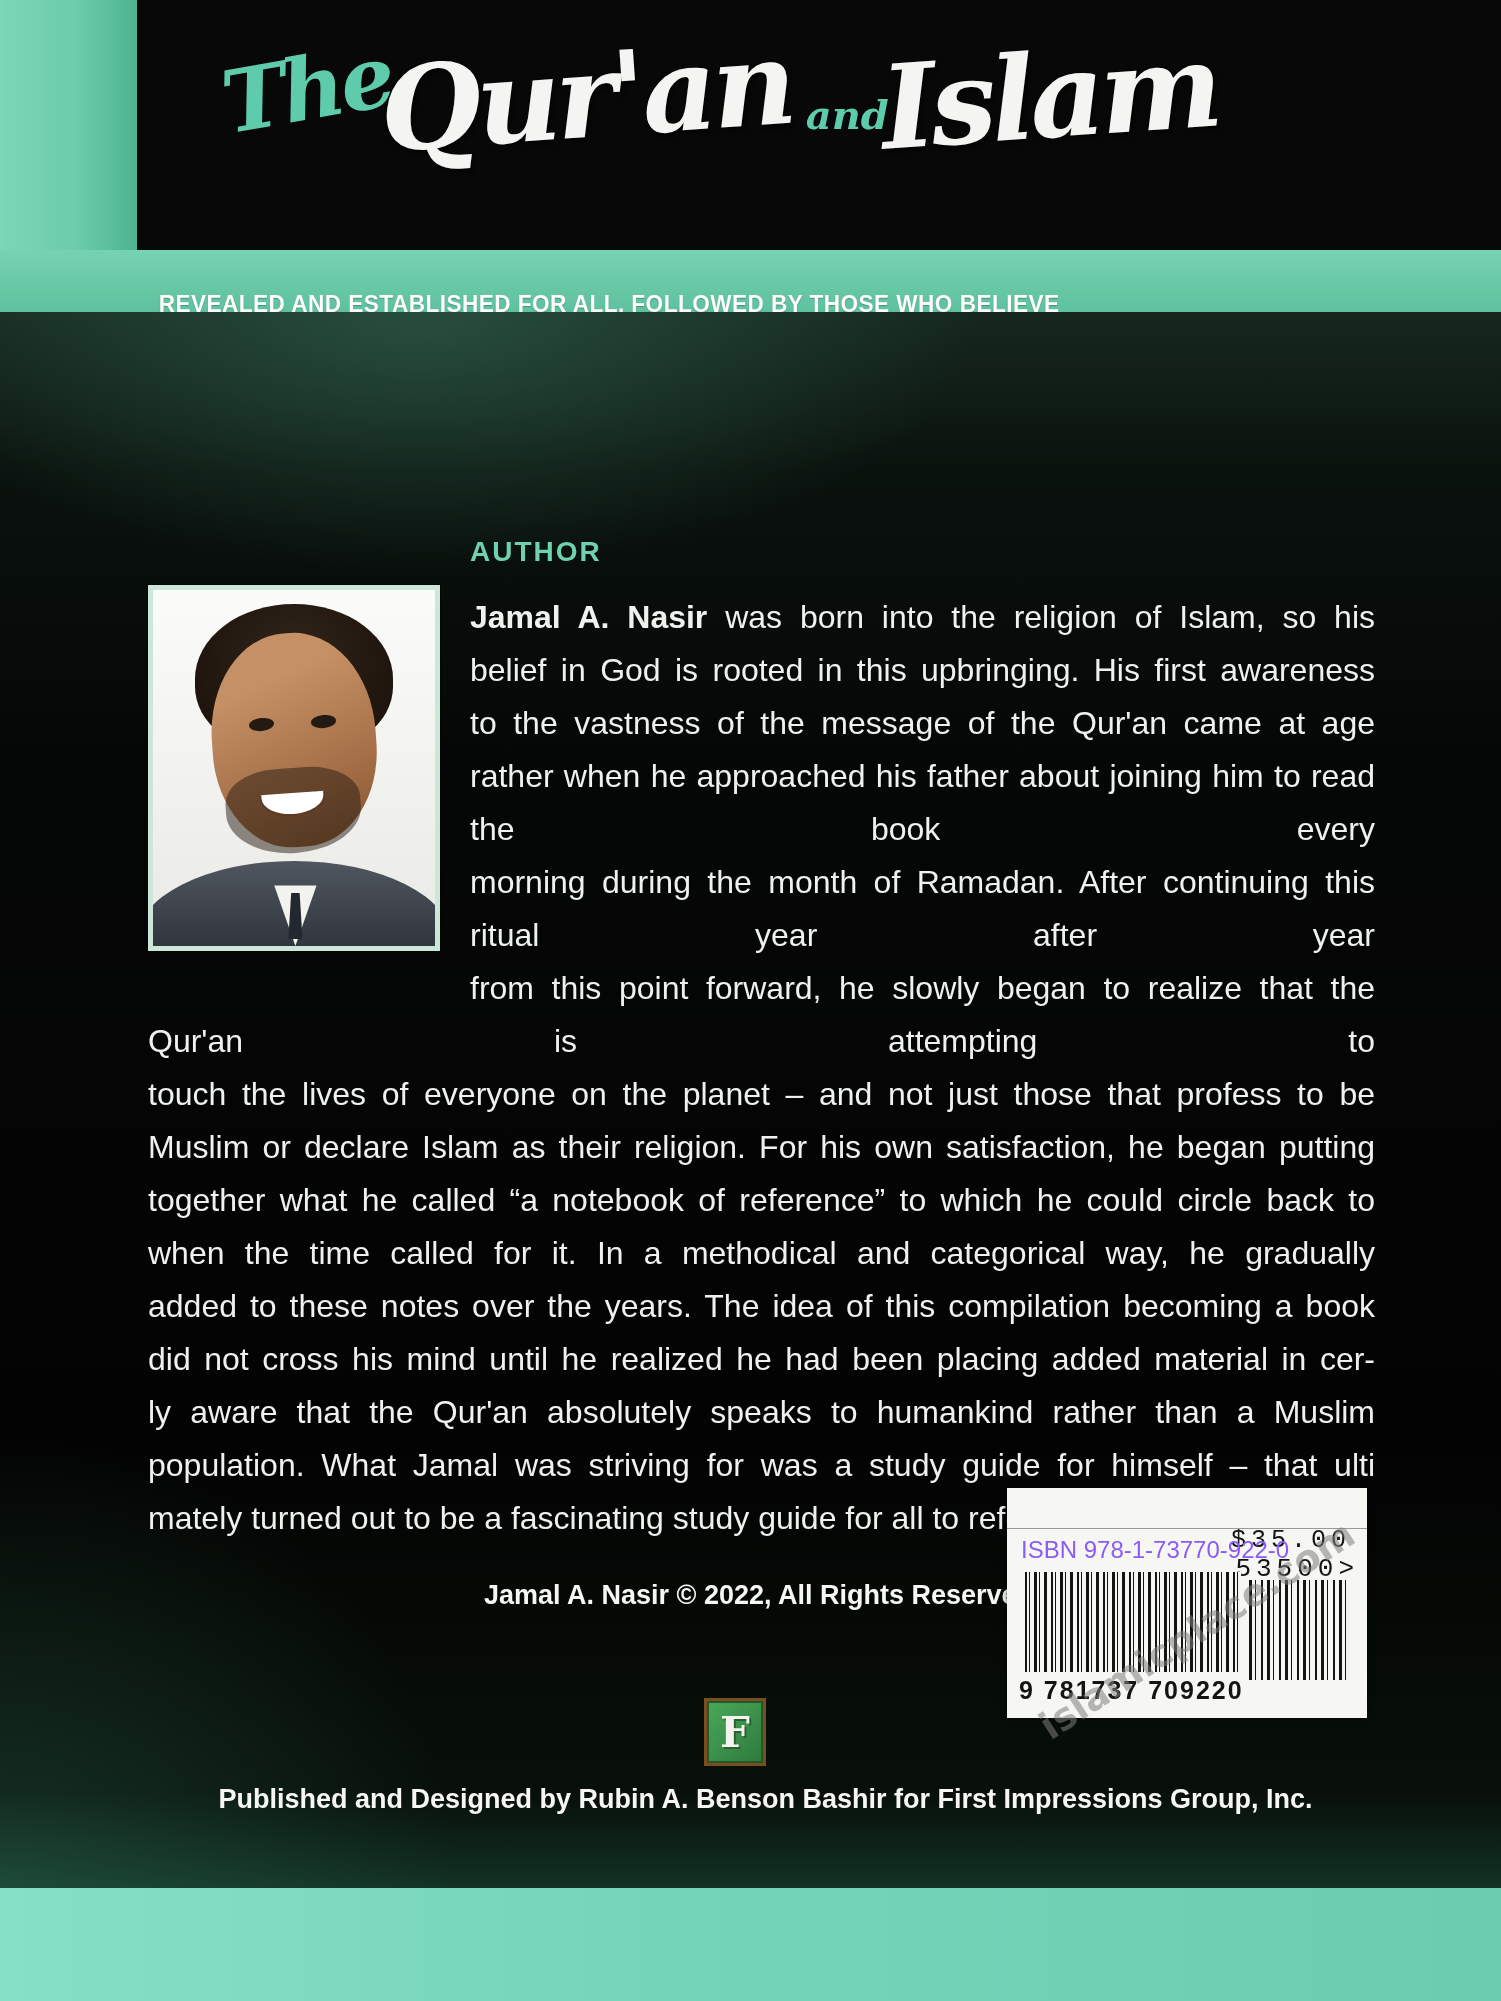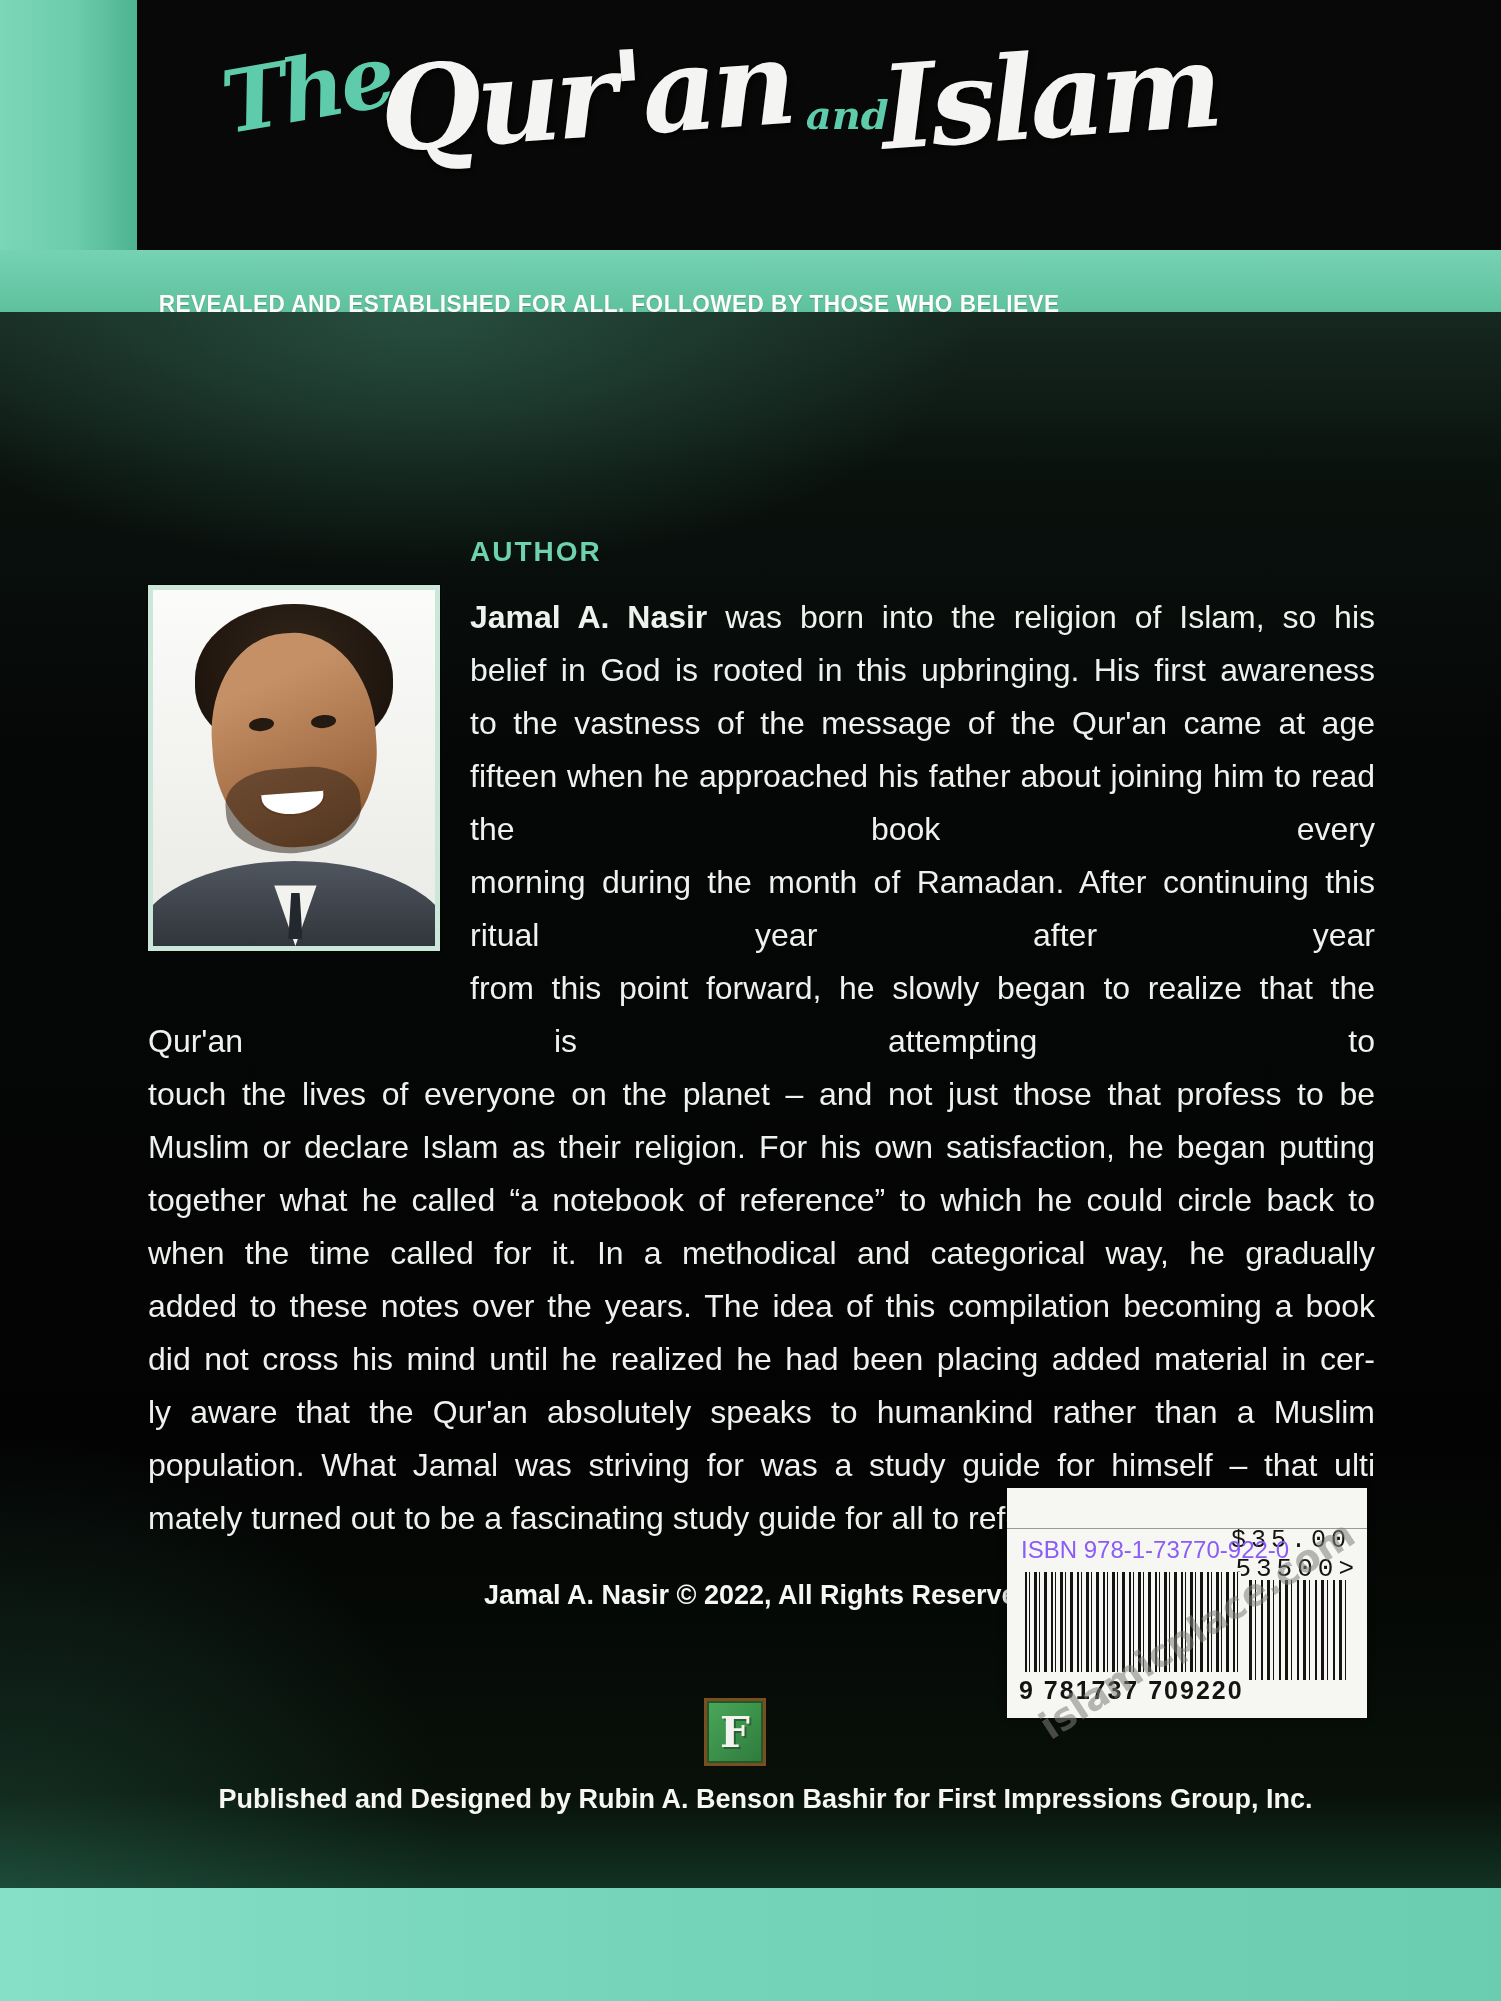--- a/index.html
+++ b/index.html
@@ -143,21 +143,21 @@
         <div class="ph-suit"></div>
         <div class="ph-shirt"></div>
         <div class="ph-tie"></div>
       </div>
 
       <div class="author-h">AUTHOR</div>
 
       <div class="pl"><b>Jamal A. Nasir</b><span> was born into the religion of Islam, so his</span></div>
       <div class="pl">belief in God is rooted in this upbringing. His first awareness</div>
       <div class="pl">to the vastness of the message of the Qur'an came at age</div>
-      <div class="pl">fifteen when he approached his father about joining him to read the book every</div>
+      <div class="pl">rather when he approached his father about joining him to read the book every</div>
       <div class="pl">morning during the month of Ramadan. After continuing this ritual year after year</div>
       <div class="pl">from this point forward, he slowly began to realize that the Qur'an is attempting to</div>
       <div class="pl">touch the lives of everyone on the planet – and not just those that profess to be</div>
       <div class="pl">Muslim or declare Islam as their religion. For his own satisfaction, he began putting</div>
       <div class="pl">together what he called “a notebook of reference” to which he could circle back to</div>
       <div class="pl">when the time called for it. In a methodical and categorical way, he gradually</div>
       <div class="pl">added to these notes over the years. The idea of this compilation becoming a book</div>
       <div class="pl">did not cross his mind until he realized he had been placing added material in cer-</div>
       <div class="pl">ly aware that the Qur'an absolutely speaks to humankind rather than a Muslim</div>
       <div class="pl">population. What Jamal was striving for was a study guide for himself – that ulti</div>

